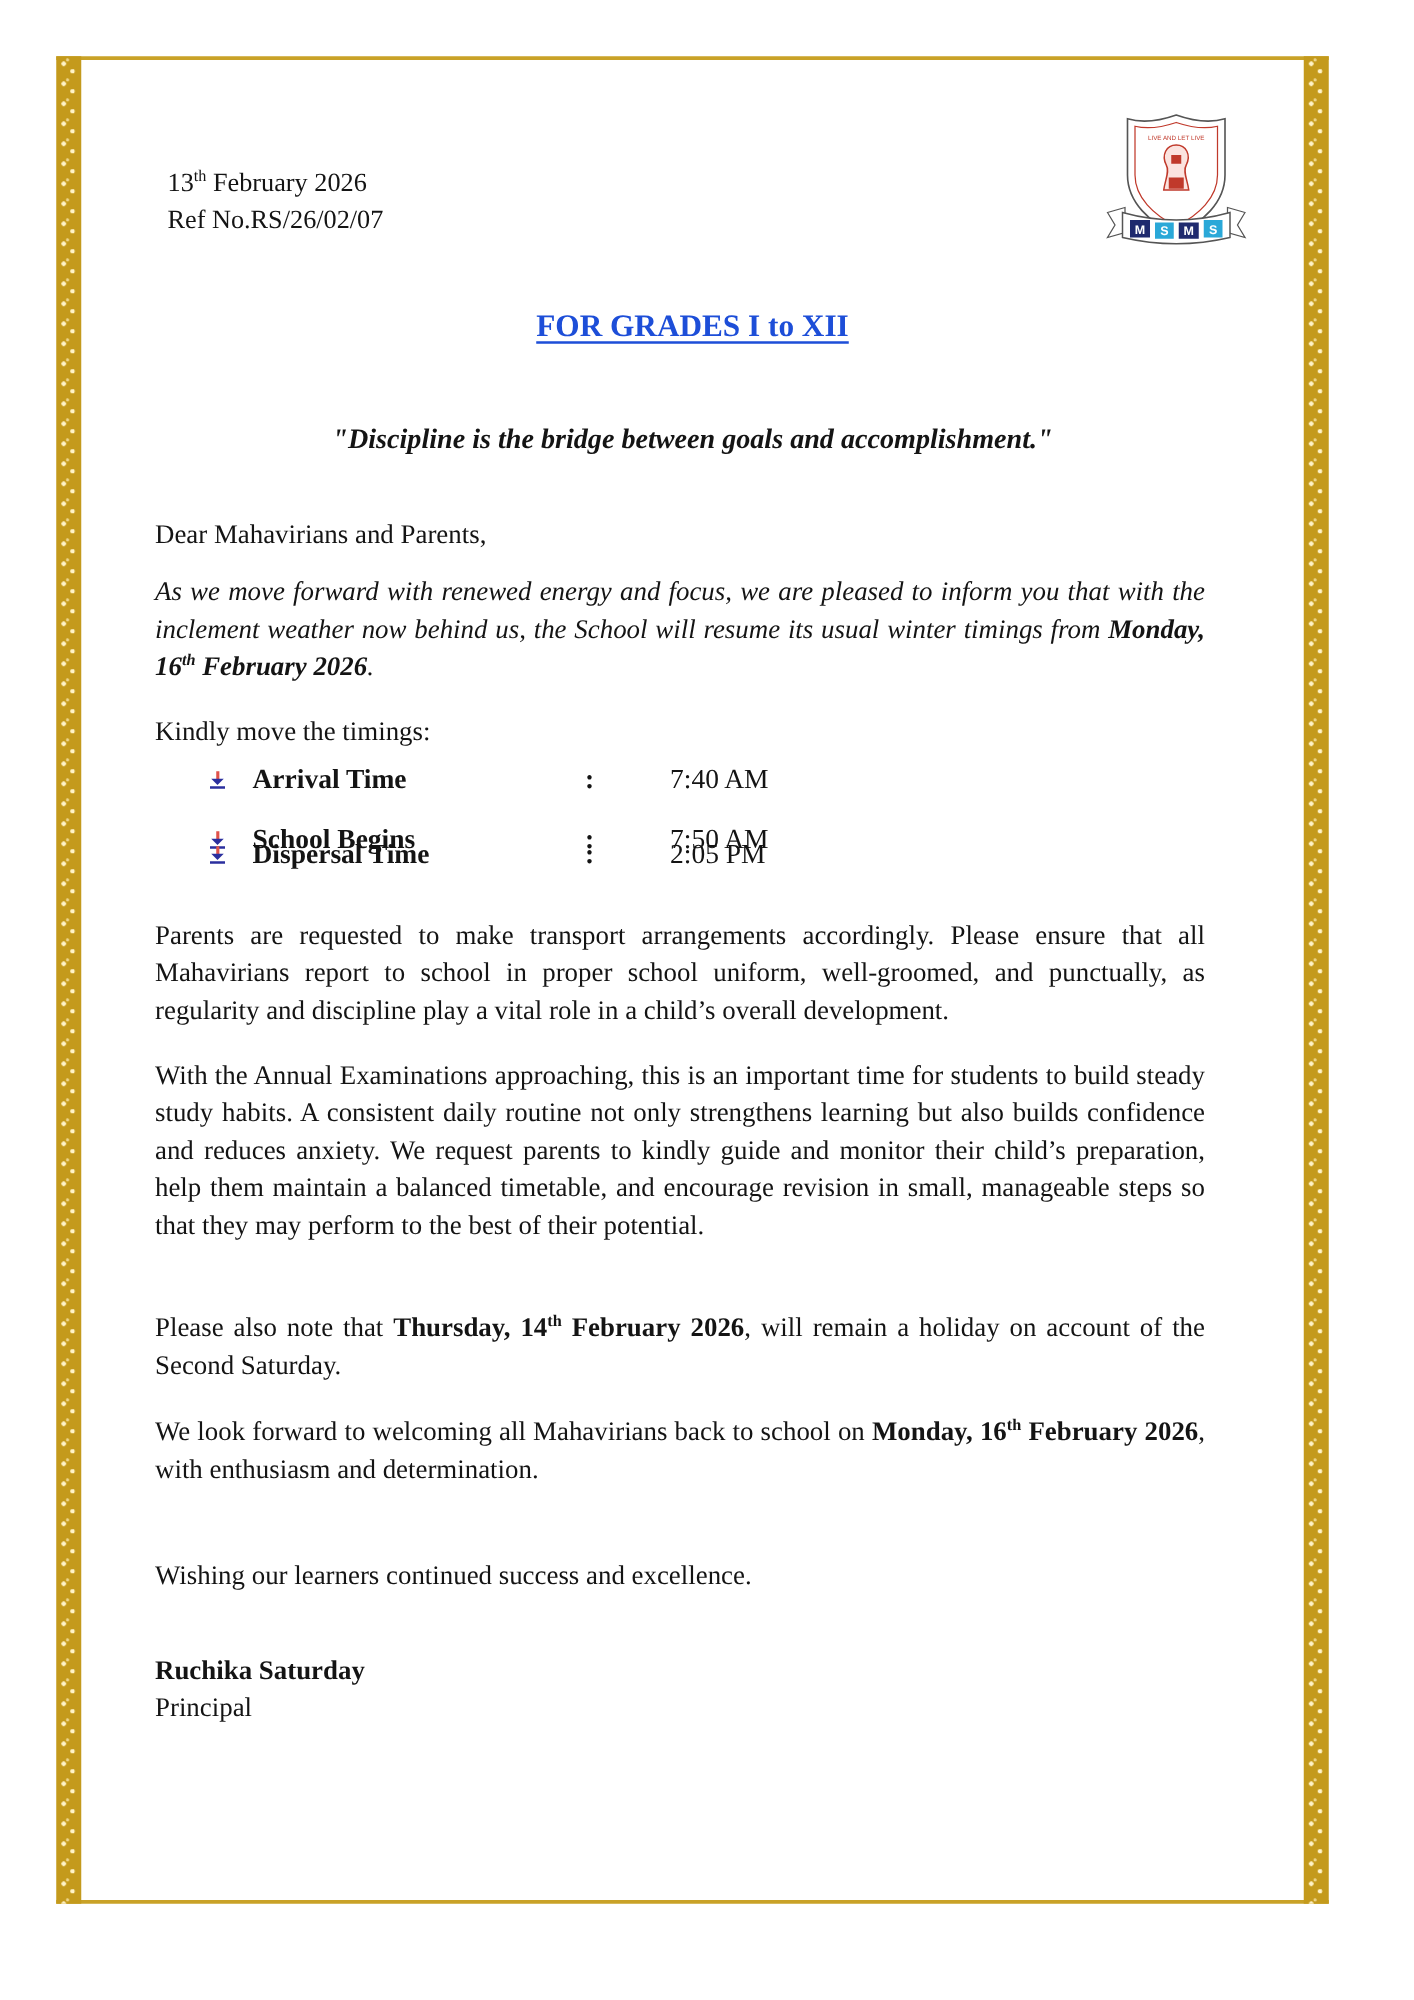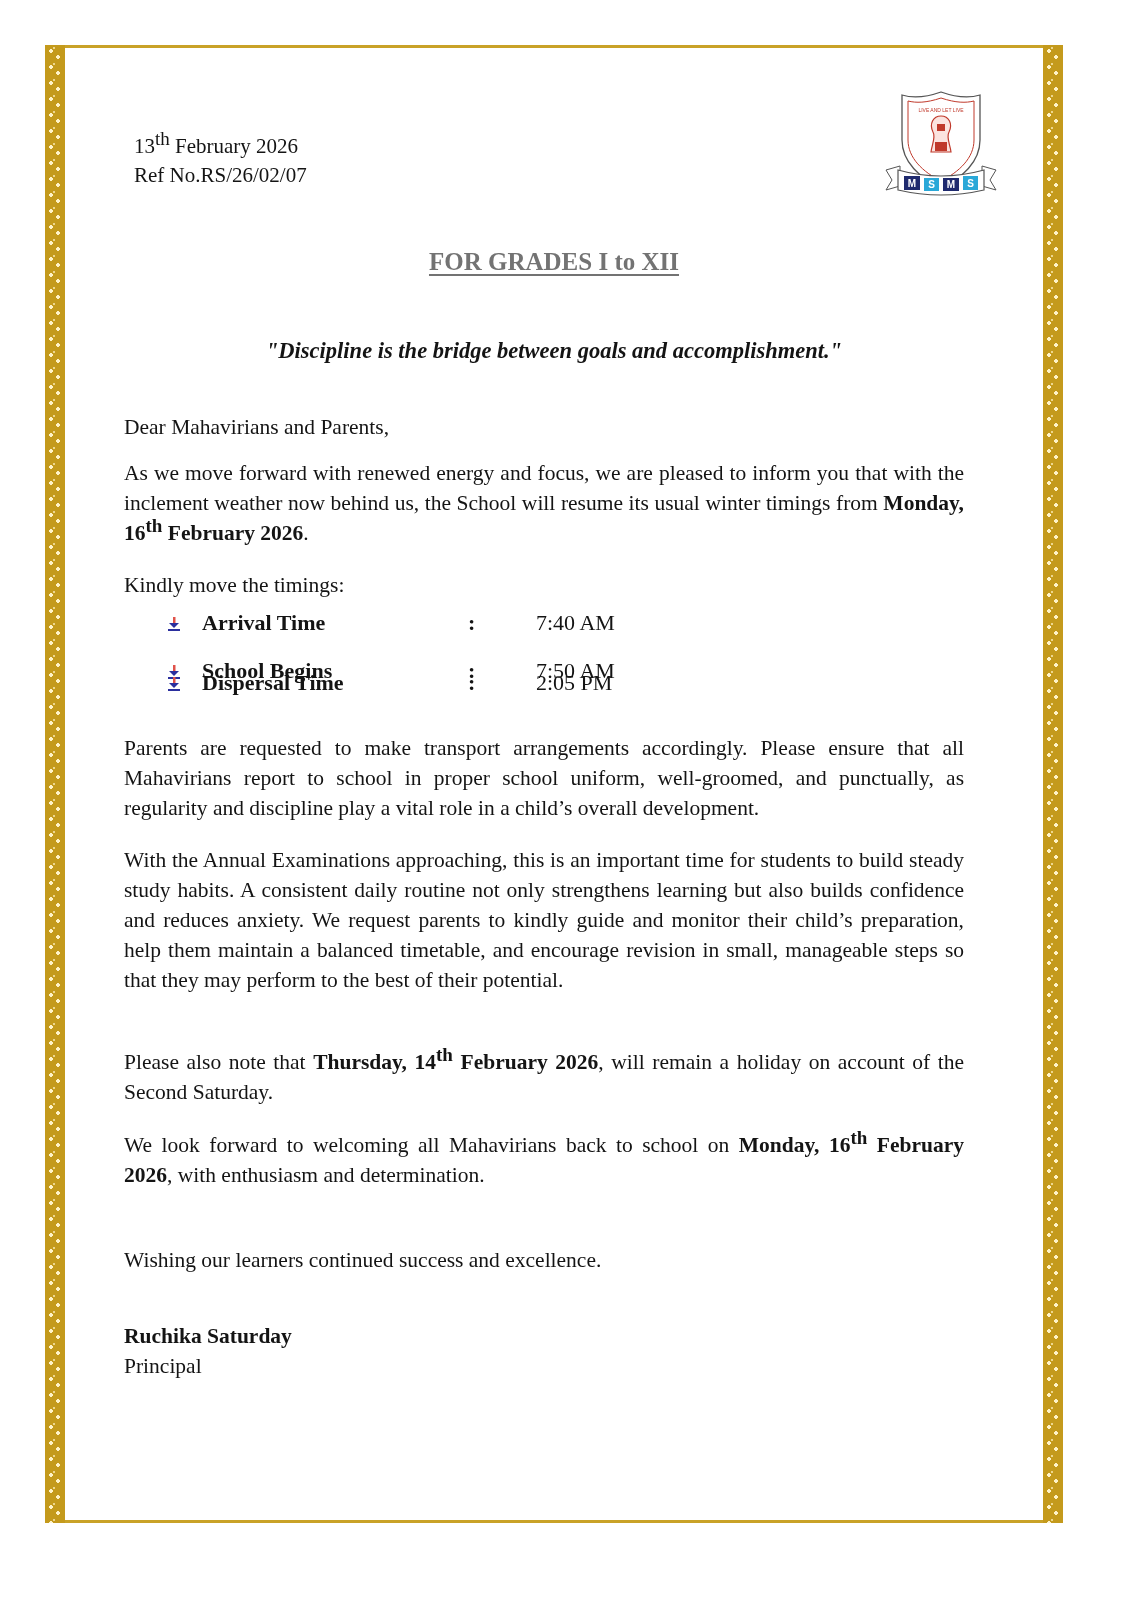--- a/index.html
+++ b/index.html
@@ -10,24 +10,24 @@
   .frame-bottom { top:1520px; }
   .band { position:absolute; top:45px; width:20px; height:1478px; background:#c49a1c;
           background-image:
             radial-gradient(circle at 6px 6px, #fff3c8 1.6px, transparent 2px),
             radial-gradient(circle at 13px 12px, #fff3c8 1.6px, transparent 2px),
             radial-gradient(circle at 9px 3px, rgba(255,240,190,0.7) 1px, transparent 1.5px);
           background-size:20px 16px, 20px 16px, 20px 16px; }
   .band-left { left:45px; }
   .band-right { left:1043px; }
   .date-line { position:absolute; left:134px; top:132px; font-size:21px; line-height:29px; }
-  sup { font-size:19px; line-height:0; vertical-align:super; }
+  sup { font-size:13px; line-height:0; vertical-align:super; }
   .logo { position:absolute; left:880px; top:86px; width:122px; height:118px; }
   .title { position:absolute; left:0; width:1108px; top:248px; text-align:center;
-           font-size:25px; font-weight:bold; color:#737373; text-decoration:underline; text-underline-offset:4px; }
+           font-size:25px; font-weight:bold; color:#1d4ed8; text-decoration:underline; text-underline-offset:4px; }
   .quote { position:absolute; left:0; width:1108px; top:338px; text-align:center;
            font-size:22.5px; font-weight:bold; font-style:italic; }
   .para { position:absolute; left:120px; width:840px; font-size:21.5px; line-height:30px; text-align:justify; margin:4px; }
   .timing-row { position:absolute; left:166px; height:30px; font-size:22px; line-height:30px; width:600px; }
   .bullet { position:absolute; left:0; top:8px; width:16px; height:16px; }
   .t-label { position:absolute; left:36px; font-weight:bold; }
   .t-colon { position:absolute; left:302px; font-weight:bold; }
   .t-value { position:absolute; left:370px; }
   b { font-weight:bold; }
 </style>
@@ -62,21 +62,21 @@
   <text x="51.5" y="102" font-size="10" font-weight="bold" text-anchor="middle" fill="#fff" font-family="Liberation Sans, sans-serif">S</text>
   <text x="71" y="102" font-size="10" font-weight="bold" text-anchor="middle" fill="#fff" font-family="Liberation Sans, sans-serif">M</text>
   <text x="90.5" y="101" font-size="10" font-weight="bold" text-anchor="middle" fill="#fff" font-family="Liberation Sans, sans-serif">S</text>
 </svg>
 
 <div class="title">FOR GRADES I to XII</div>
 <div class="quote">"Discipline is the bridge between goals and accomplishment."</div>
 
 <p class="para" style="top:408px;">Dear Mahavirians and Parents,</p>
 
-<p class="para" style="top:454px;"><span>As we move forward with renewed energy and focus, we are pleased to inform you that with the inclement weather now behind us, the School will resume its usual winter timings from </span><b><span>Monday, 16</span><sup>th</sup><span> February 2026</span></b><span>.</span></p>
+<p class="para" style="top:454px;font-style:italic;"><span>As we move forward with renewed energy and focus, we are pleased to inform you that with the inclement weather now behind us, the School will resume its usual winter timings from </span><b><span>Monday, 16</span><sup>th</sup><span> February 2026</span></b><span>.</span></p>
 
 <p class="para" style="top:566px;">Kindly move the timings:</p>
 
 <div class="timing-row" style="top:608px;">
   <svg class="bullet" viewBox="0 0 16 16">
       <rect x="7" y="1" width="2.5" height="8" fill="#e0524a"></rect>
       <path d="M3 7 L13 7 L8 12 Z" fill="#2b2f9e"></path>
       <rect x="2" y="13" width="12" height="2" fill="#2b2f9e"></rect>
     </svg>
   <span class="t-label">Arrival Time</span>

